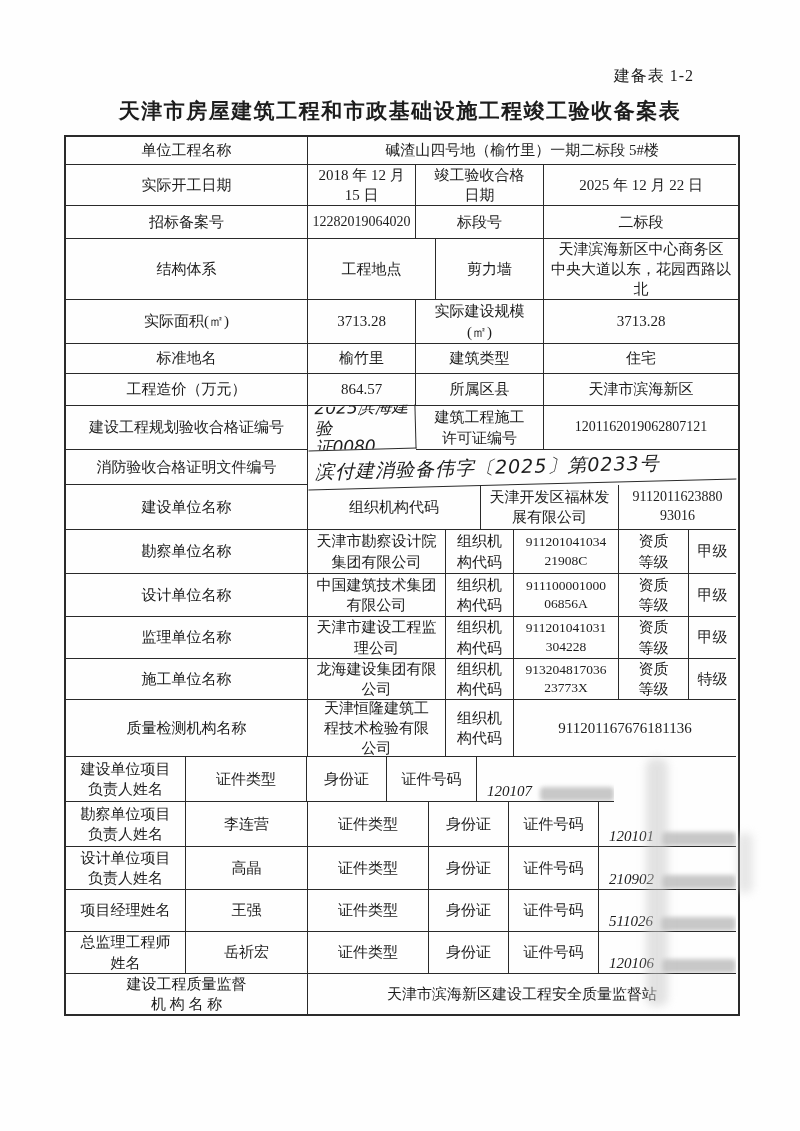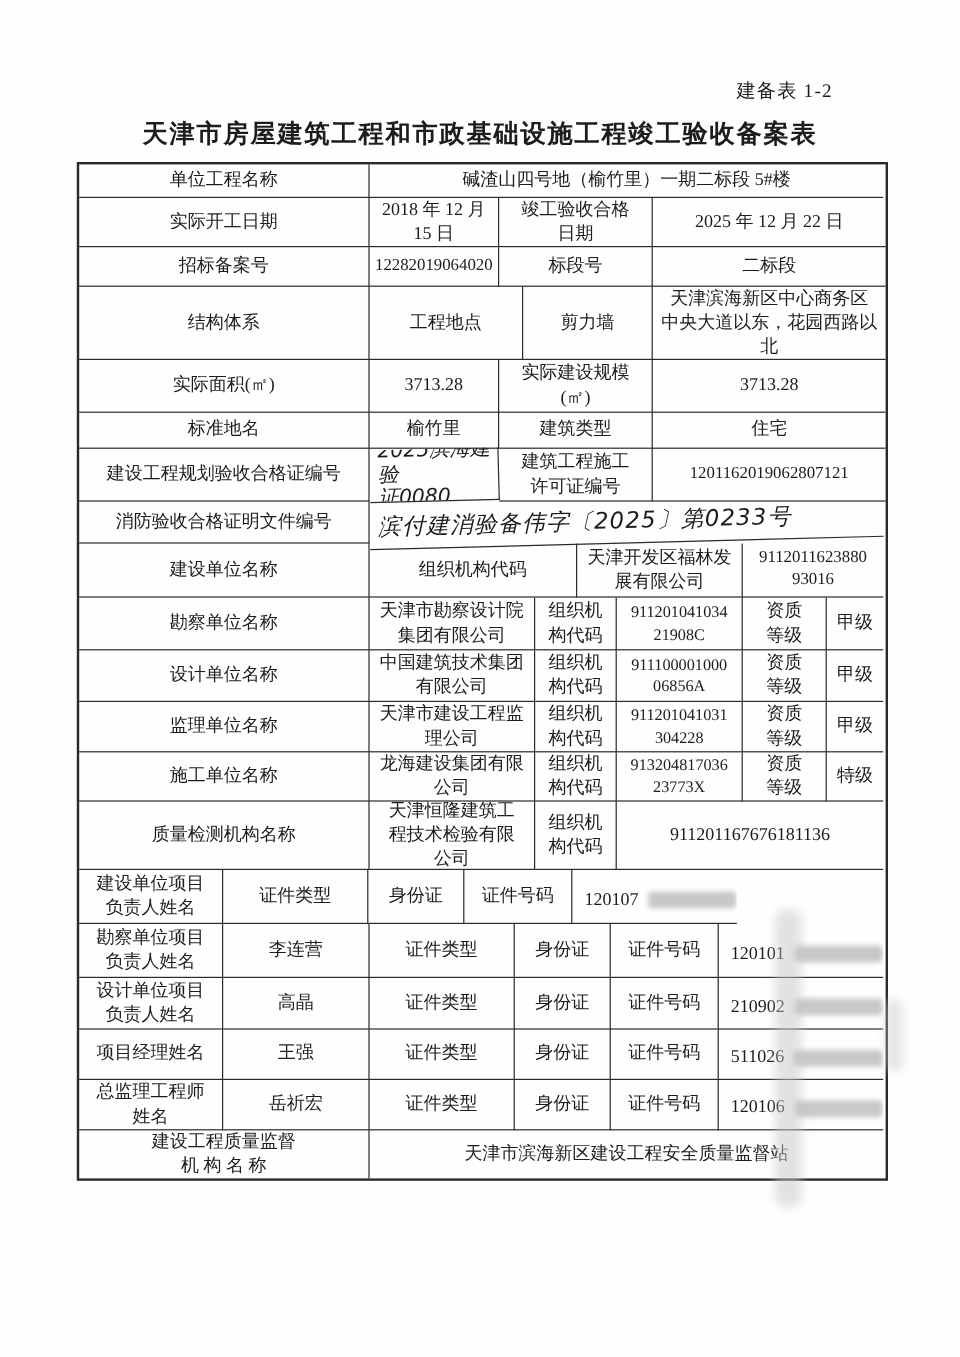--- a/index.html
+++ b/index.html
@@ -15,22 +15,22 @@
       display:flex;align-items:center;justify-content:center;text-align:center;
       font-size:15px;line-height:1.35;white-space:pre-line;padding:2px 3px;overflow:hidden;}
   .tr .td:last-child{border-right:none;}
   .tr:last-child .td{border-bottom:none;}
   .num{font-size:14px;letter-spacing:0;}
   .smallnum{font-size:13.5px;}
   .hand{font-family:"DejaVu Sans",sans-serif;font-style:italic;font-size:17px;
         justify-content:flex-start;text-align:left;padding-left:7px;
         transform:rotate(-1.5deg);line-height:1.15;}
   .hand-wide{font-size:19px;letter-spacing:1px;}
-  .idcell{justify-content:flex-start;align-items:center;text-align:left;
-          padding:6px 0 0 10px;font-size:15px;}
+  .idcell{justify-content:flex-start;align-items:flex-end;text-align:left;
+          padding:6px 0 0 10px;font-size:15px;font-style:italic;}
   .redact-bar{display:inline-block;width:84px;height:14px;background:#c8c8c8;
               border-radius:4px;filter:blur(2px);margin-left:8px;vertical-align:-2px;}
   .smudge-v{position:absolute;left:646px;top:758px;width:22px;height:248px;
             background:#c6c6c6;opacity:.5;filter:blur(4px);border-radius:8px;}
   .smudge-edge{position:absolute;left:737px;top:833px;width:16px;height:60px;
             background:#cccccc;opacity:.45;filter:blur(4px);border-radius:6px;}
 </style>
 </head>
 <body>
 
@@ -79,20 +79,26 @@
       <div class="td" style="width:194px">3713.28</div>
     </div>
 
     <div class="tr" style="height:30px">
       <div class="td" style="width:242px">标准地名</div>
       <div class="td" style="width:108px">榆竹里</div>
       <div class="td" style="width:128px">建筑类型</div>
       <div class="td" style="width:194px">住宅</div>
     </div>
 
+    <div class="tr" style="height:32px">
+      <div class="td" style="width:242px">工程造价（万元）</div>
+      <div class="td" style="width:108px">864.57</div>
+      <div class="td" style="width:128px">所属区县</div>
+      <div class="td" style="width:194px">天津市滨海新区</div>
+    </div>
 
     <div class="tr" style="height:44px">
       <div class="td" style="width:242px">建设工程规划验收合格证编号</div>
       <div class="td hand" style="width:108px">2025滨海建验
 证0080</div>
       <div class="td" style="width:128px">建筑工程施工
 许可证编号</div>
       <div class="td num" style="width:194px">1201162019062807121</div>
     </div>
 

